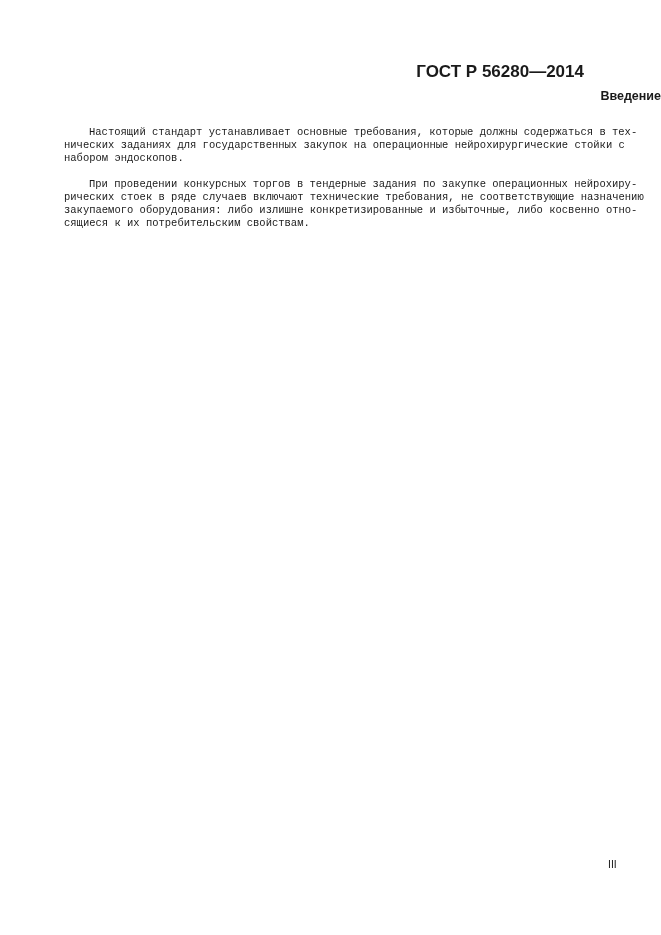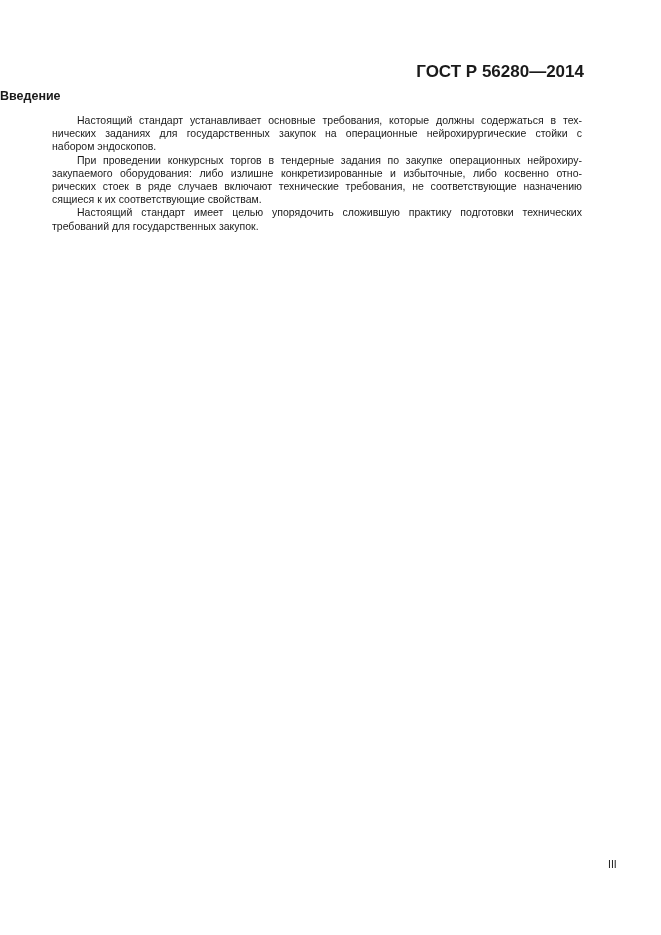--- a/index.html
+++ b/index.html
@@ -1,45 +1,41 @@
 <!DOCTYPE html>
 <html><head>
   <meta charset="utf-8">
   <style>
     html, body { margin: 0; padding: 0; background: #ffffff; }
     body { width: 661px; height: 935px; position: relative; overflow: hidden;
            font-family: "Liberation Sans", sans-serif; color: #1a1a1a; }
     .header-code { position: absolute; top: 62px; right: 77px; font-size: 17px; font-weight: bold; }
-    .title { position: absolute; top: 89px; left: 0; width: 661px; text-align: left;
+    .title { position: absolute; top: 89px; left: 0; width: 661px; text-align: right;
              font-size: 12.5px; font-weight: bold; }
     .body-text { position: absolute; top: 114px; left: 52px; width: 530px; font-size: 10.5px;
                  line-height: 13.2px; text-align: justify; }
-    .body-text p { margin: 0; }
+    .body-text p { margin: 12px; font-family: Liberation Mono, monospace; }
     .line { display: block; text-align: justify; text-align-last: justify; white-space: nowrap; }
     .line.last { text-align-last: left; }
     .indent { padding-left: 25px; }
     .page-num { position: absolute; top: 858px; left: 572px; font-size: 10.5px; margin-left: 36px; }
   </style>
 </head>
 <body>
 
 <div class="header-code">ГОСТ Р 56280—2014</div>
 <div class="title">Введение</div>
 
 <div class="body-text">
   <p>
     <span class="line indent">Настоящий стандарт устанавливает основные требования, которые должны содержаться в тех-</span>
     <span class="line">нических заданиях для государственных закупок на операционные нейрохирургические стойки с</span>
     <span class="line last">набором эндоскопов.</span>
   </p>
   <p>
     <span class="line indent">При проведении конкурсных торгов в тендерные задания по закупке операционных нейрохиру-</span>
+    <span class="line">рических стоек в ряде случаев включают технические требования, не соответствующие назначению</span>
     <span class="line">закупаемого оборудования: либо излишне конкретизированные и избыточные, либо косвенно отно-</span>
-    <span class="line">рических стоек в ряде случаев включают технические требования, не соответствующие назначению</span>
-    <span class="line last">сящиеся к их соответствующие свойствам.</span>
-  </p>
-  <p>
-    <span class="line indent">Настоящий стандарт имеет целью упорядочить сложившую практику подготовки технических</span>
-    <span class="line last">требований для государственных закупок.</span>
+    <span class="line last">сящиеся к их потребительским свойствам.</span>
   </p>
 </div>
 
 <div class="page-num">III</div>
 
 </body></html>

